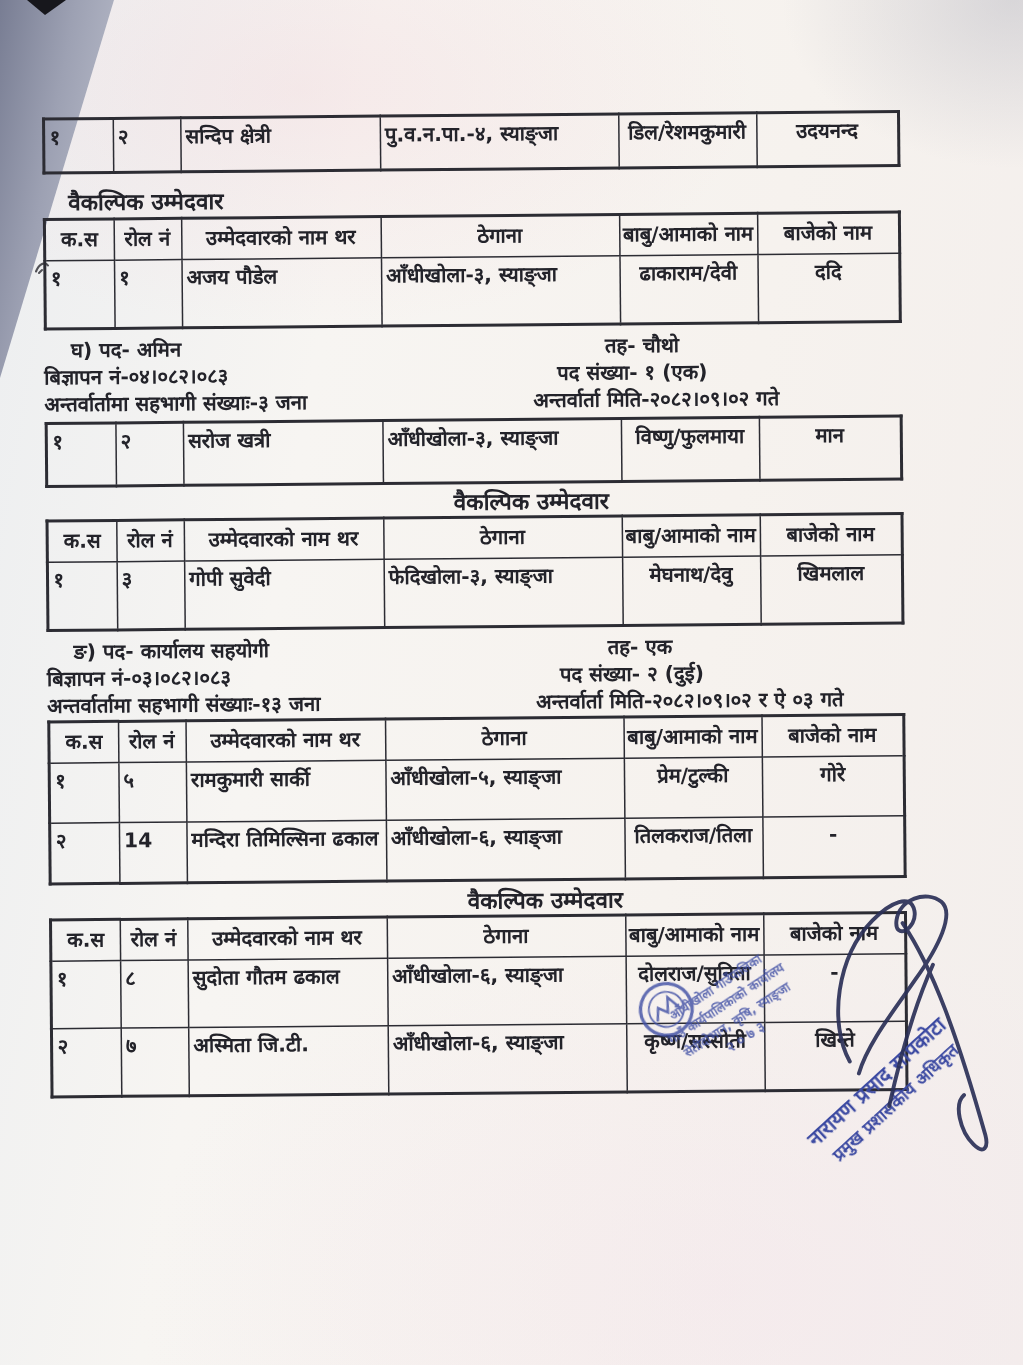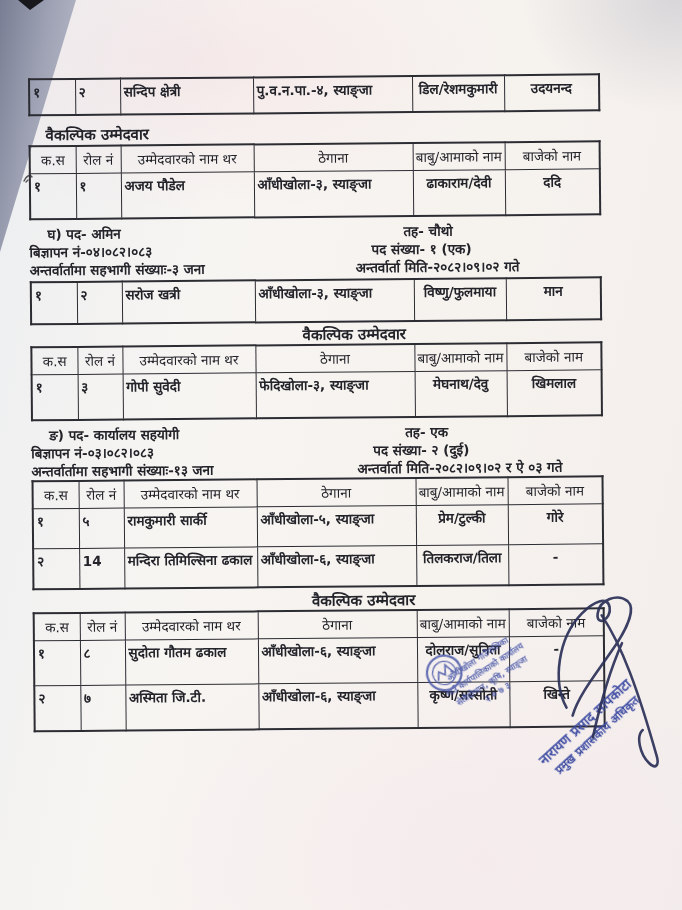--- a/index.html
+++ b/index.html
@@ -32,21 +32,21 @@
   .content { position:absolute; left:28px; top:78px; width:572px; height:832px;
              transform:rotate(-0.5deg); transform-origin:40px 0; color:#23232a; }
 
   
   table.ctable { border-collapse:collapse; table-layout:fixed; width:570px;
                  border:2px solid #2c2c33; }
   table.ctable th, table.ctable td {
     border:1.5px solid #2c2c33; font-size:13.5px; line-height:1.25;
     overflow:hidden; white-space:nowrap;
   }
-  table.ctable th { font-weight:400; height:22px; text-align:center; padding:2px 2px; }
+  table.ctable th { font-weight:700; height:22px; text-align:center; padding:2px 2px; }
   table.ctable td { font-weight:600; vertical-align:top; padding:4px 3px 0 3px; }
   td.c-sn, td.c-roll { padding-left:11px; }
   td.c-name, td.c-addr { padding-left:8px; }
   td.c-par, td.c-gf { text-align:center; }
   col.w-sn { width:46px; } col.w-roll { width:45px; } col.w-name { width:133px; }
   col.w-addr { width:159px; } col.w-par { width:92px; } col.w-gf { width:95px; }
   .row-h40 td { height:40px; } .row-h36 td { height:36px; }
   .row-h35 td { height:35px; } .row-h30 td { height:30px; }
 
   .alt-heading { font-size:15px; font-weight:700; height:18px; line-height:18px; }

